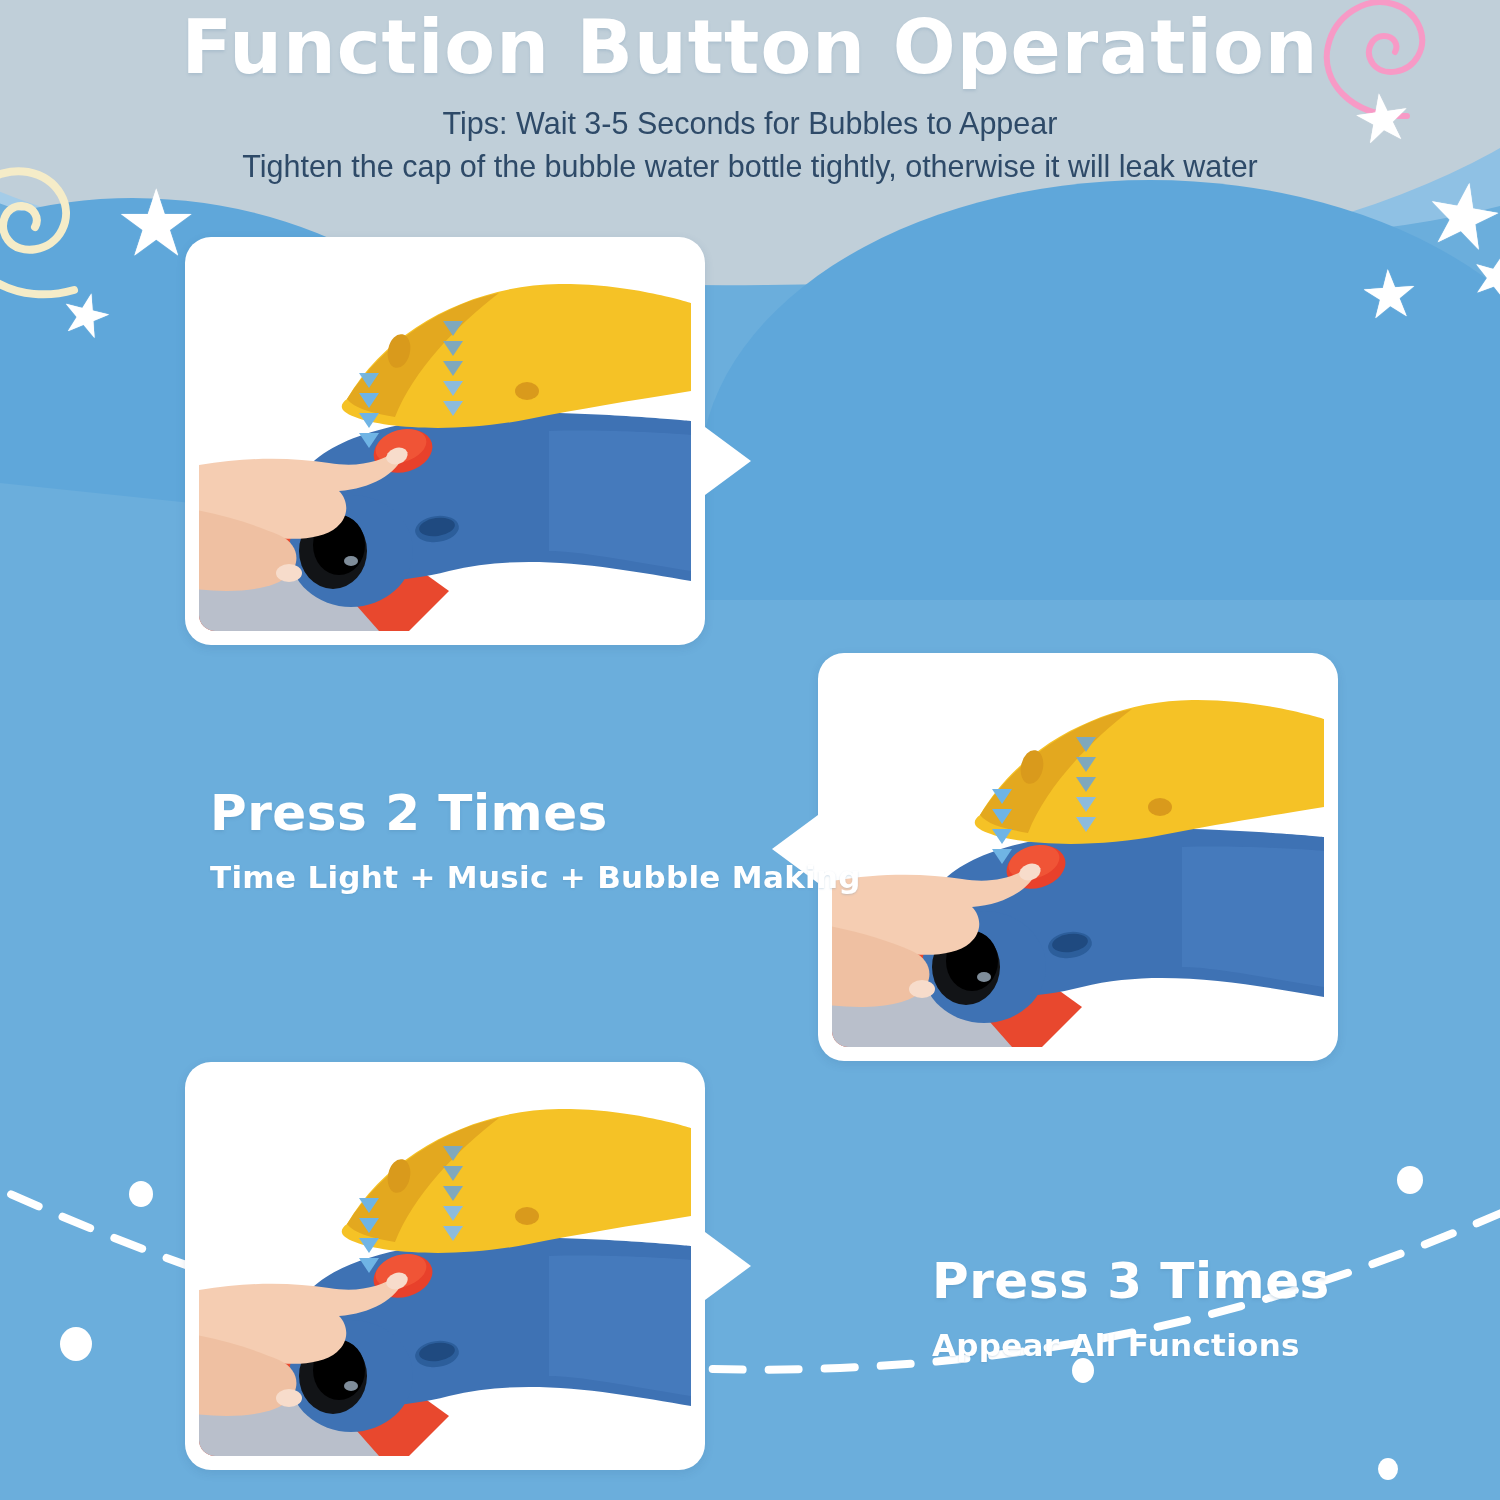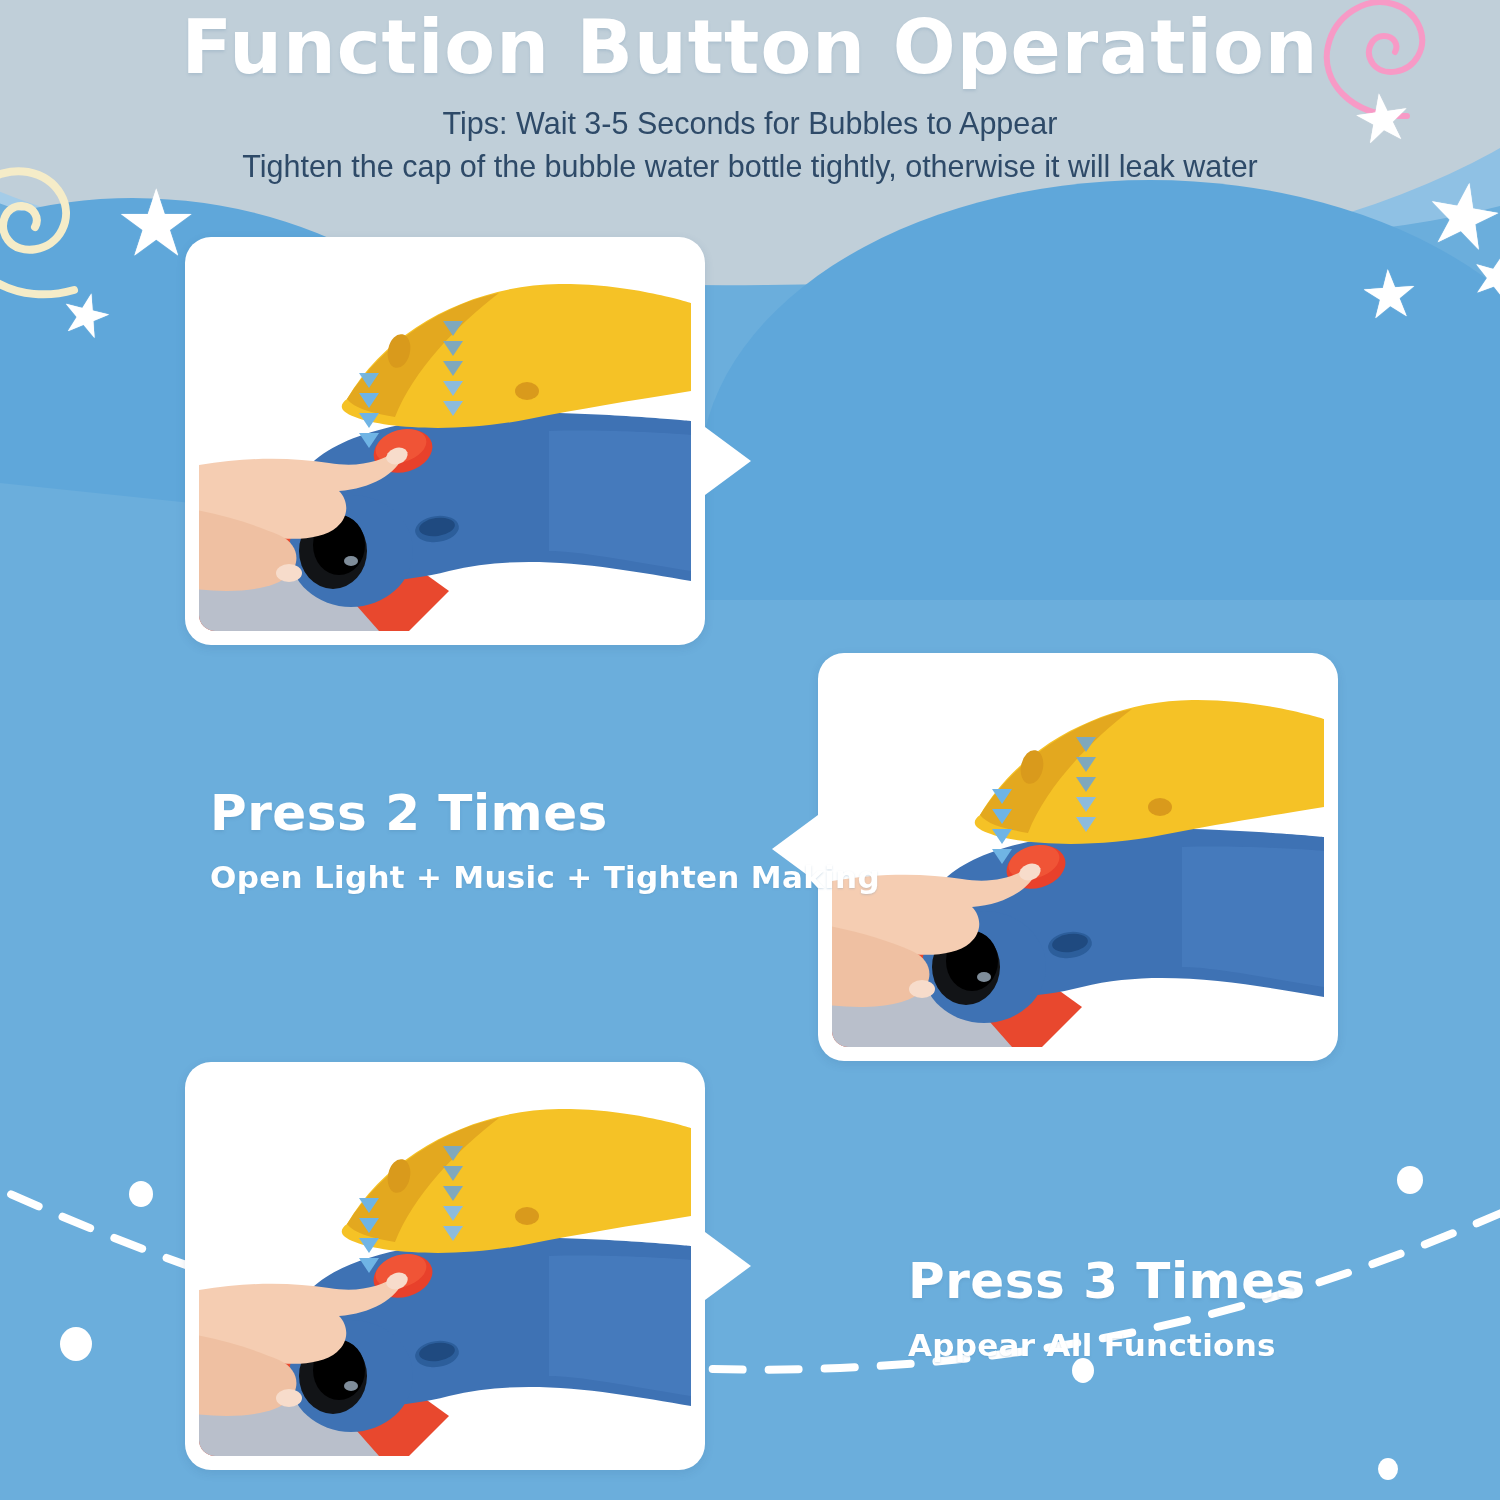--- a/index.html
+++ b/index.html
@@ -245,21 +245,21 @@
           <ellipse cx="198" cy="205" rx="11" ry="8" fill="#F7DCCB" transform="rotate(-20 198 205)"></ellipse>
           <ellipse cx="90" cy="322" rx="13" ry="9" fill="#F7DCCB"></ellipse>
         </svg>
       </div>
     </div>
   </div>
   <div class="ptr left" style="left:772px;top:815px;"></div>
 
   <div class="caption" style="left:182px;top:786px;margin-left:28px;">
     <div class="cap-title">Press 2 Times</div>
-    <div class="cap-sub">Open Light + Music + Tighten Making</div>
+    <div class="cap-sub">Time Light + Music + Bubble Making</div>
   </div>
 
   <div class="card" style="left:185px;top:1062px;width:520px;height:408px;">
     <div class="photo">
       <div class="toy">
         <svg viewBox="0 0 492 380" preserveAspectRatio="xMidYMid slice">
           <rect width="492" height="380" fill="#FFFFFF"></rect>
           <path d="M0 300 L150 268 L250 340 L210 380 L0 380 Z" fill="#E8482E"></path>
           <path d="M0 330 L120 312 L180 380 L0 380 Z" fill="#B9BFCB"></path>
           <path d="M110 215 C 150 172, 260 160, 360 162 C 430 164, 492 170, 492 170
@@ -299,18 +299,18 @@
           <path d="M-20 256 C 18 262, 52 272, 80 284 C 100 293, 102 312, 90 324
                    C 74 340, 30 344, -20 336 Z" fill="#EFC0A2"></path>
           <ellipse cx="198" cy="205" rx="11" ry="8" fill="#F7DCCB" transform="rotate(-20 198 205)"></ellipse>
           <ellipse cx="90" cy="322" rx="13" ry="9" fill="#F7DCCB"></ellipse>
         </svg>
       </div>
     </div>
   </div>
   <div class="ptr right" style="left:705px;top:1232px;"></div>
 
-  <div class="caption" style="left:908px;top:1254px;">
+  <div class="caption" style="left:932px;top:1254px;">
     <div class="cap-title">Press 3 Times</div>
     <div class="cap-sub">Appear All Functions</div>
   </div>
 
 </div>
 
 </body></html>

